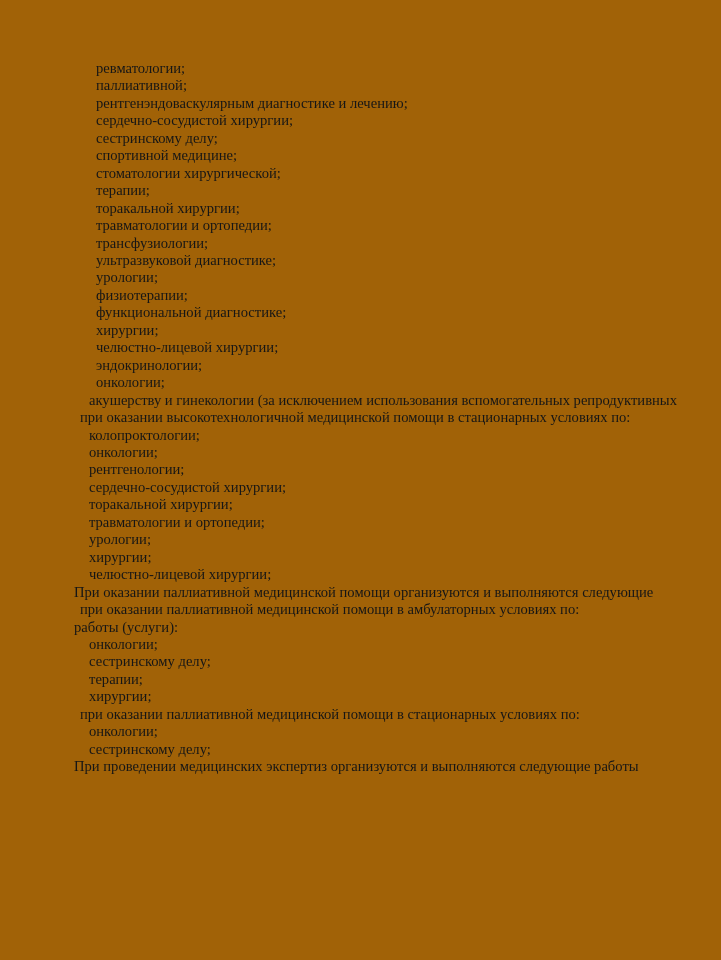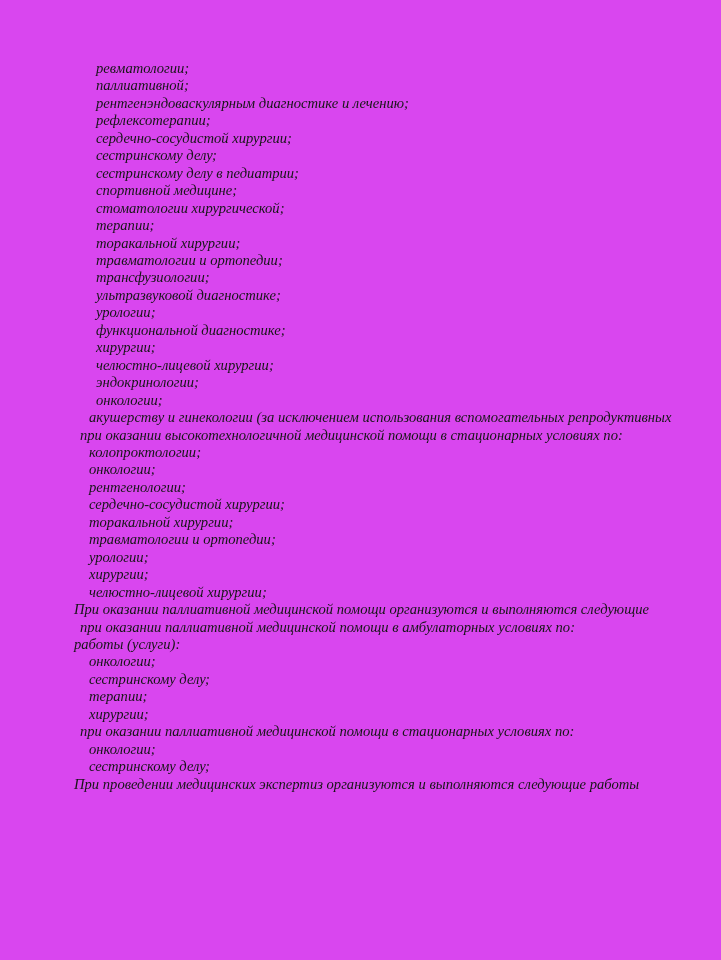--- a/index.html
+++ b/index.html
@@ -10,22 +10,21 @@
   body {
     width: 721px;
     height: 960px;
     position: relative;
     overflow: hidden;
     font-family: "Liberation Serif", "DejaVu Serif", serif;
   }
   .page {
     position: absolute;
     inset: 0;
-    background: #d946ef;
-    font-style: italic;
+    background: #a16207;
   }
   .text-block {
     position: absolute;
     left: 74px;
     top: 60px;
     width: 610px;
     color: #161616;
     font-size: 14.6px;
     line-height: 17.45px;
   }
@@ -38,32 +37,31 @@
   .indent-item-deep { padding-left: 22px; }
 </style>
 </head>
 <body>
 
 <div class="page">
   <div class="text-block" id="doc-body" style="color: rgb(22, 22, 22);">
       <div class="line indent-item-deep">ревматологии;</div>
       <div class="line indent-item-deep">паллиативной;</div>
       <div class="line indent-item-deep">рентгенэндоваскулярным диагностике и лечению;</div>
-      <div class="line indent-item-deep">рефлексотерапии;</div>
       <div class="line indent-item-deep">сердечно-сосудистой хирургии;</div>
       <div class="line indent-item-deep">сестринскому делу;</div>
-      <div class="line indent-item-deep">сестринскому делу в педиатрии;</div>
       <div class="line indent-item-deep">спортивной медицине;</div>
       <div class="line indent-item-deep">стоматологии хирургической;</div>
       <div class="line indent-item-deep">терапии;</div>
       <div class="line indent-item-deep">торакальной хирургии;</div>
       <div class="line indent-item-deep">травматологии и ортопедии;</div>
       <div class="line indent-item-deep">трансфузиологии;</div>
       <div class="line indent-item-deep">ультразвуковой диагностике;</div>
       <div class="line indent-item-deep">урологии;</div>
+      <div class="line indent-item-deep">физиотерапии;</div>
       <div class="line indent-item-deep">функциональной диагностике;</div>
       <div class="line indent-item-deep">хирургии;</div>
       <div class="line indent-item-deep">челюстно-лицевой хирургии;</div>
       <div class="line indent-item-deep">эндокринологии;</div>
       <div class="line indent-item-deep">онкологии;</div>
       <div class="line indent-item">акушерству и гинекологии (за исключением использования вспомогательных репродуктивных</div>
       <div class="line indent-header">при оказании высокотехнологичной медицинской помощи в стационарных условиях по:</div>
       <div class="line indent-item">колопроктологии;</div>
       <div class="line indent-item">онкологии;</div>
       <div class="line indent-item">рентгенологии;</div>

